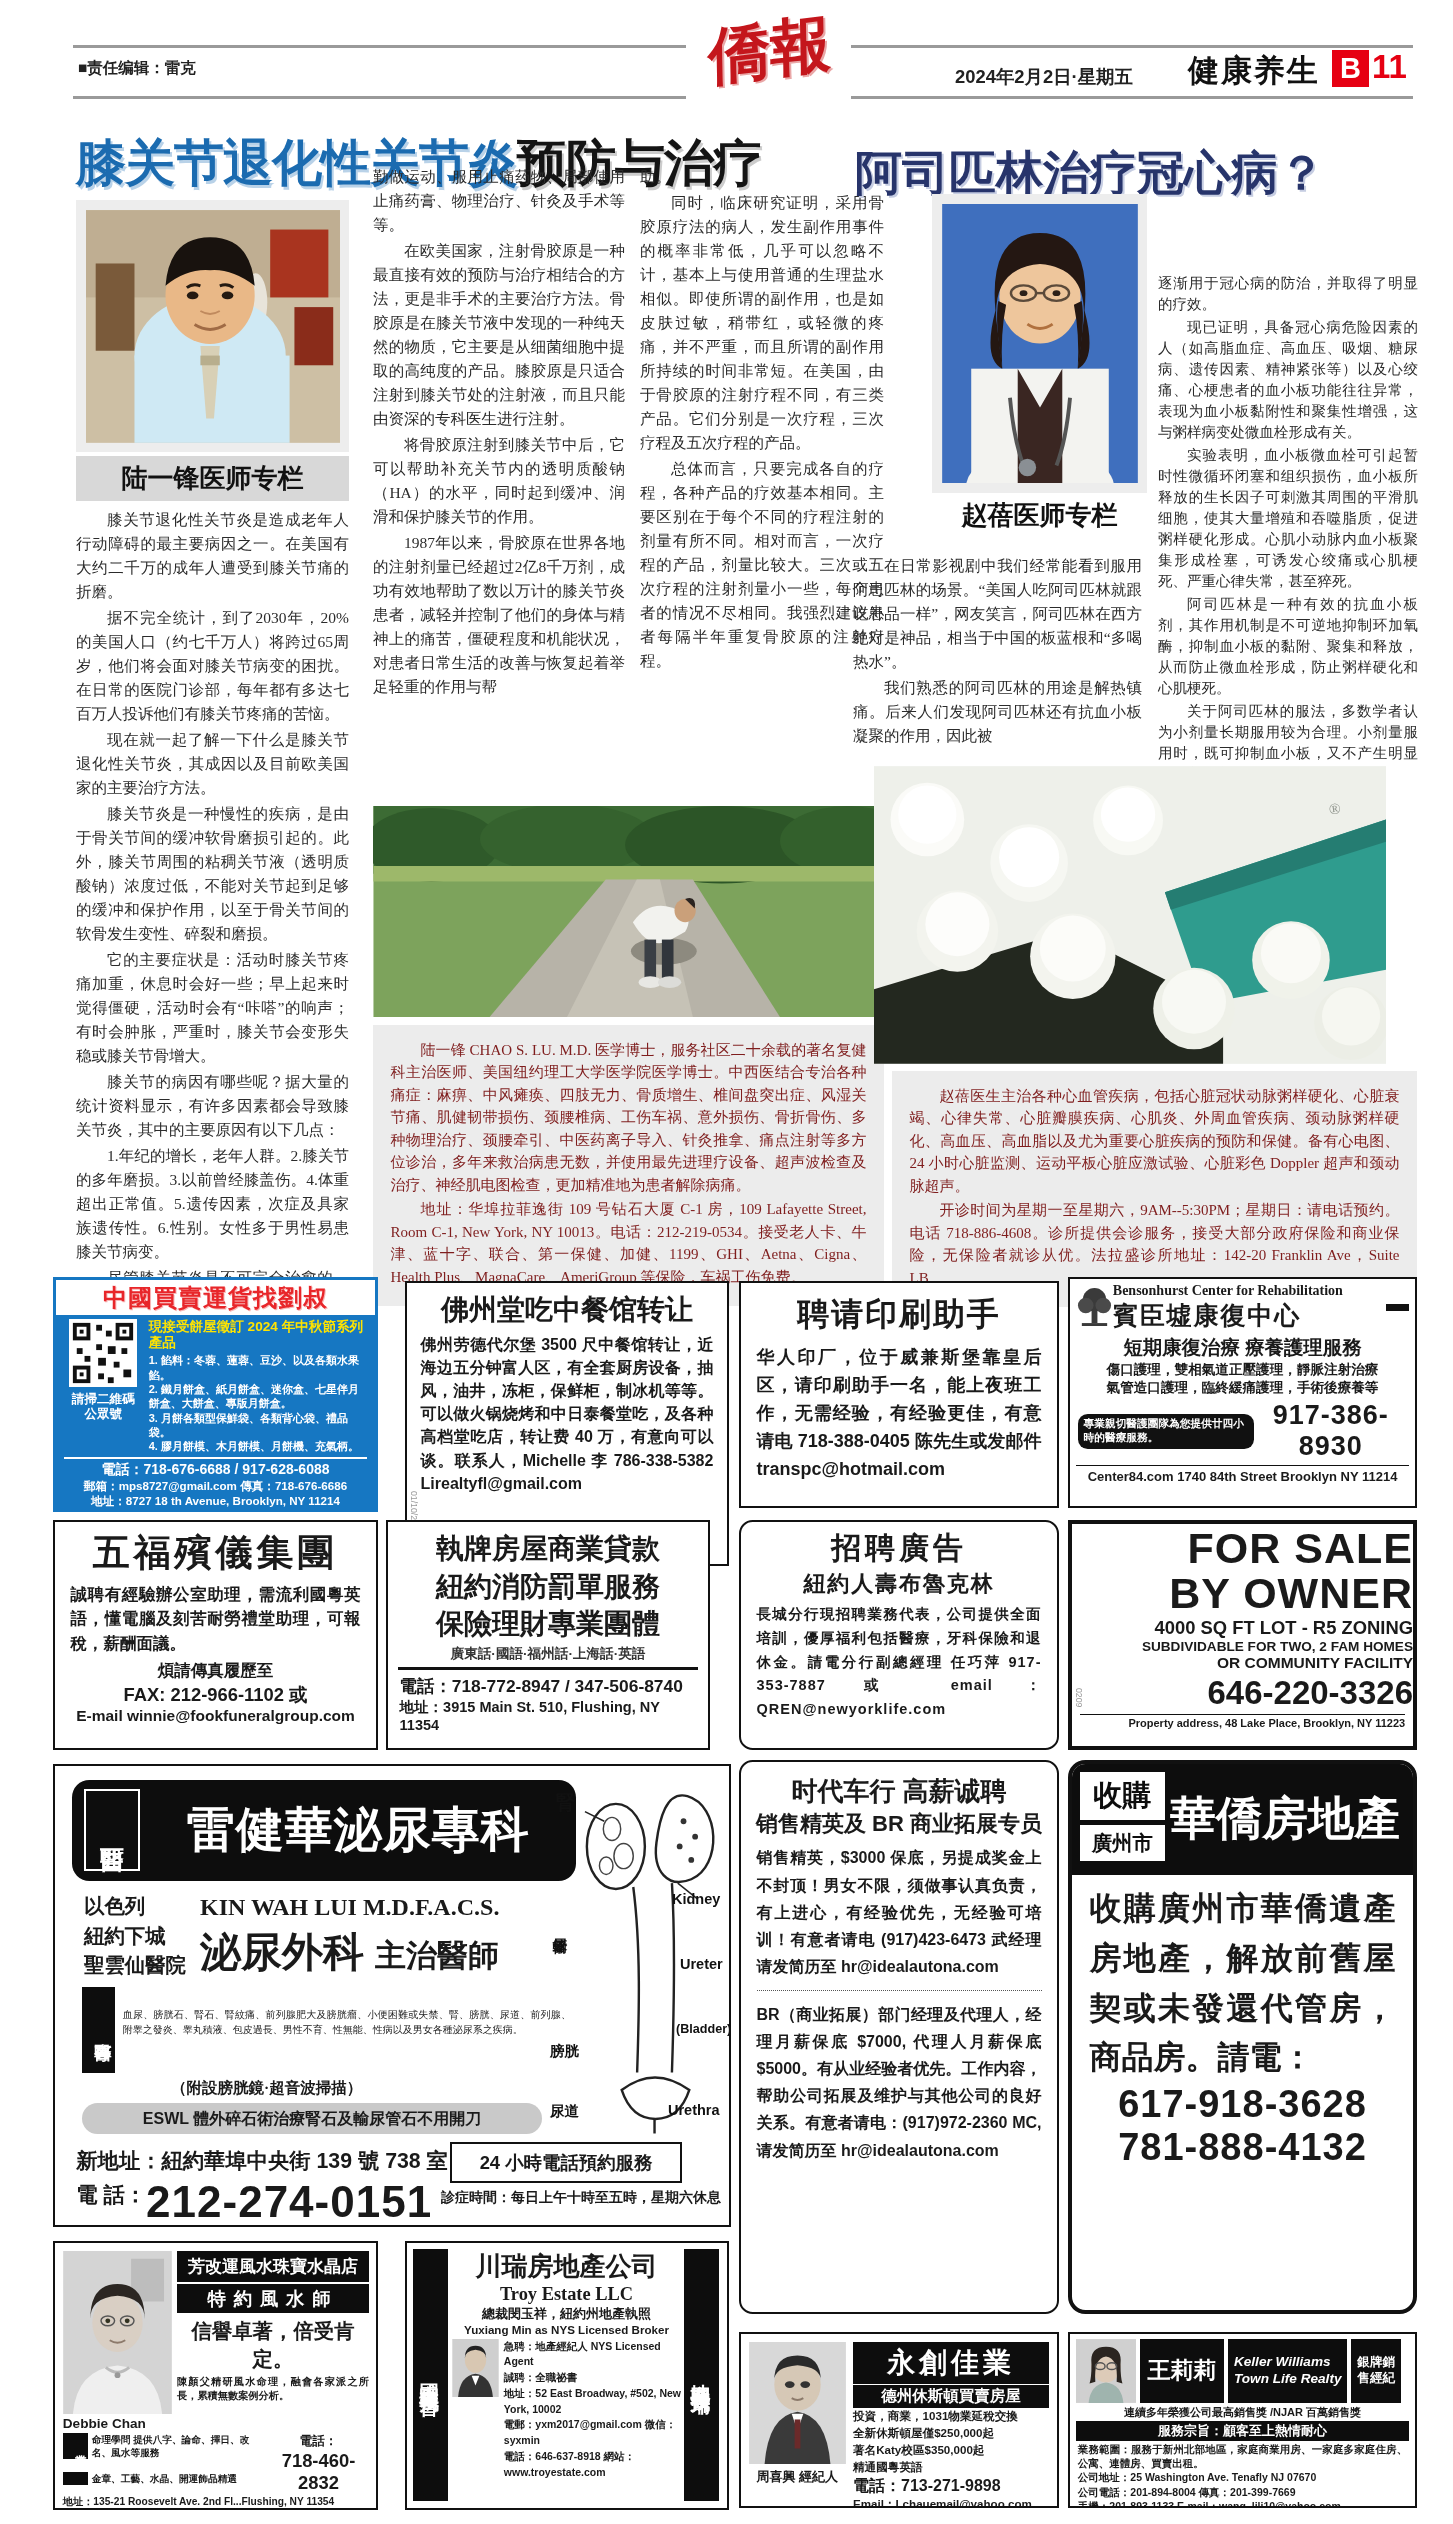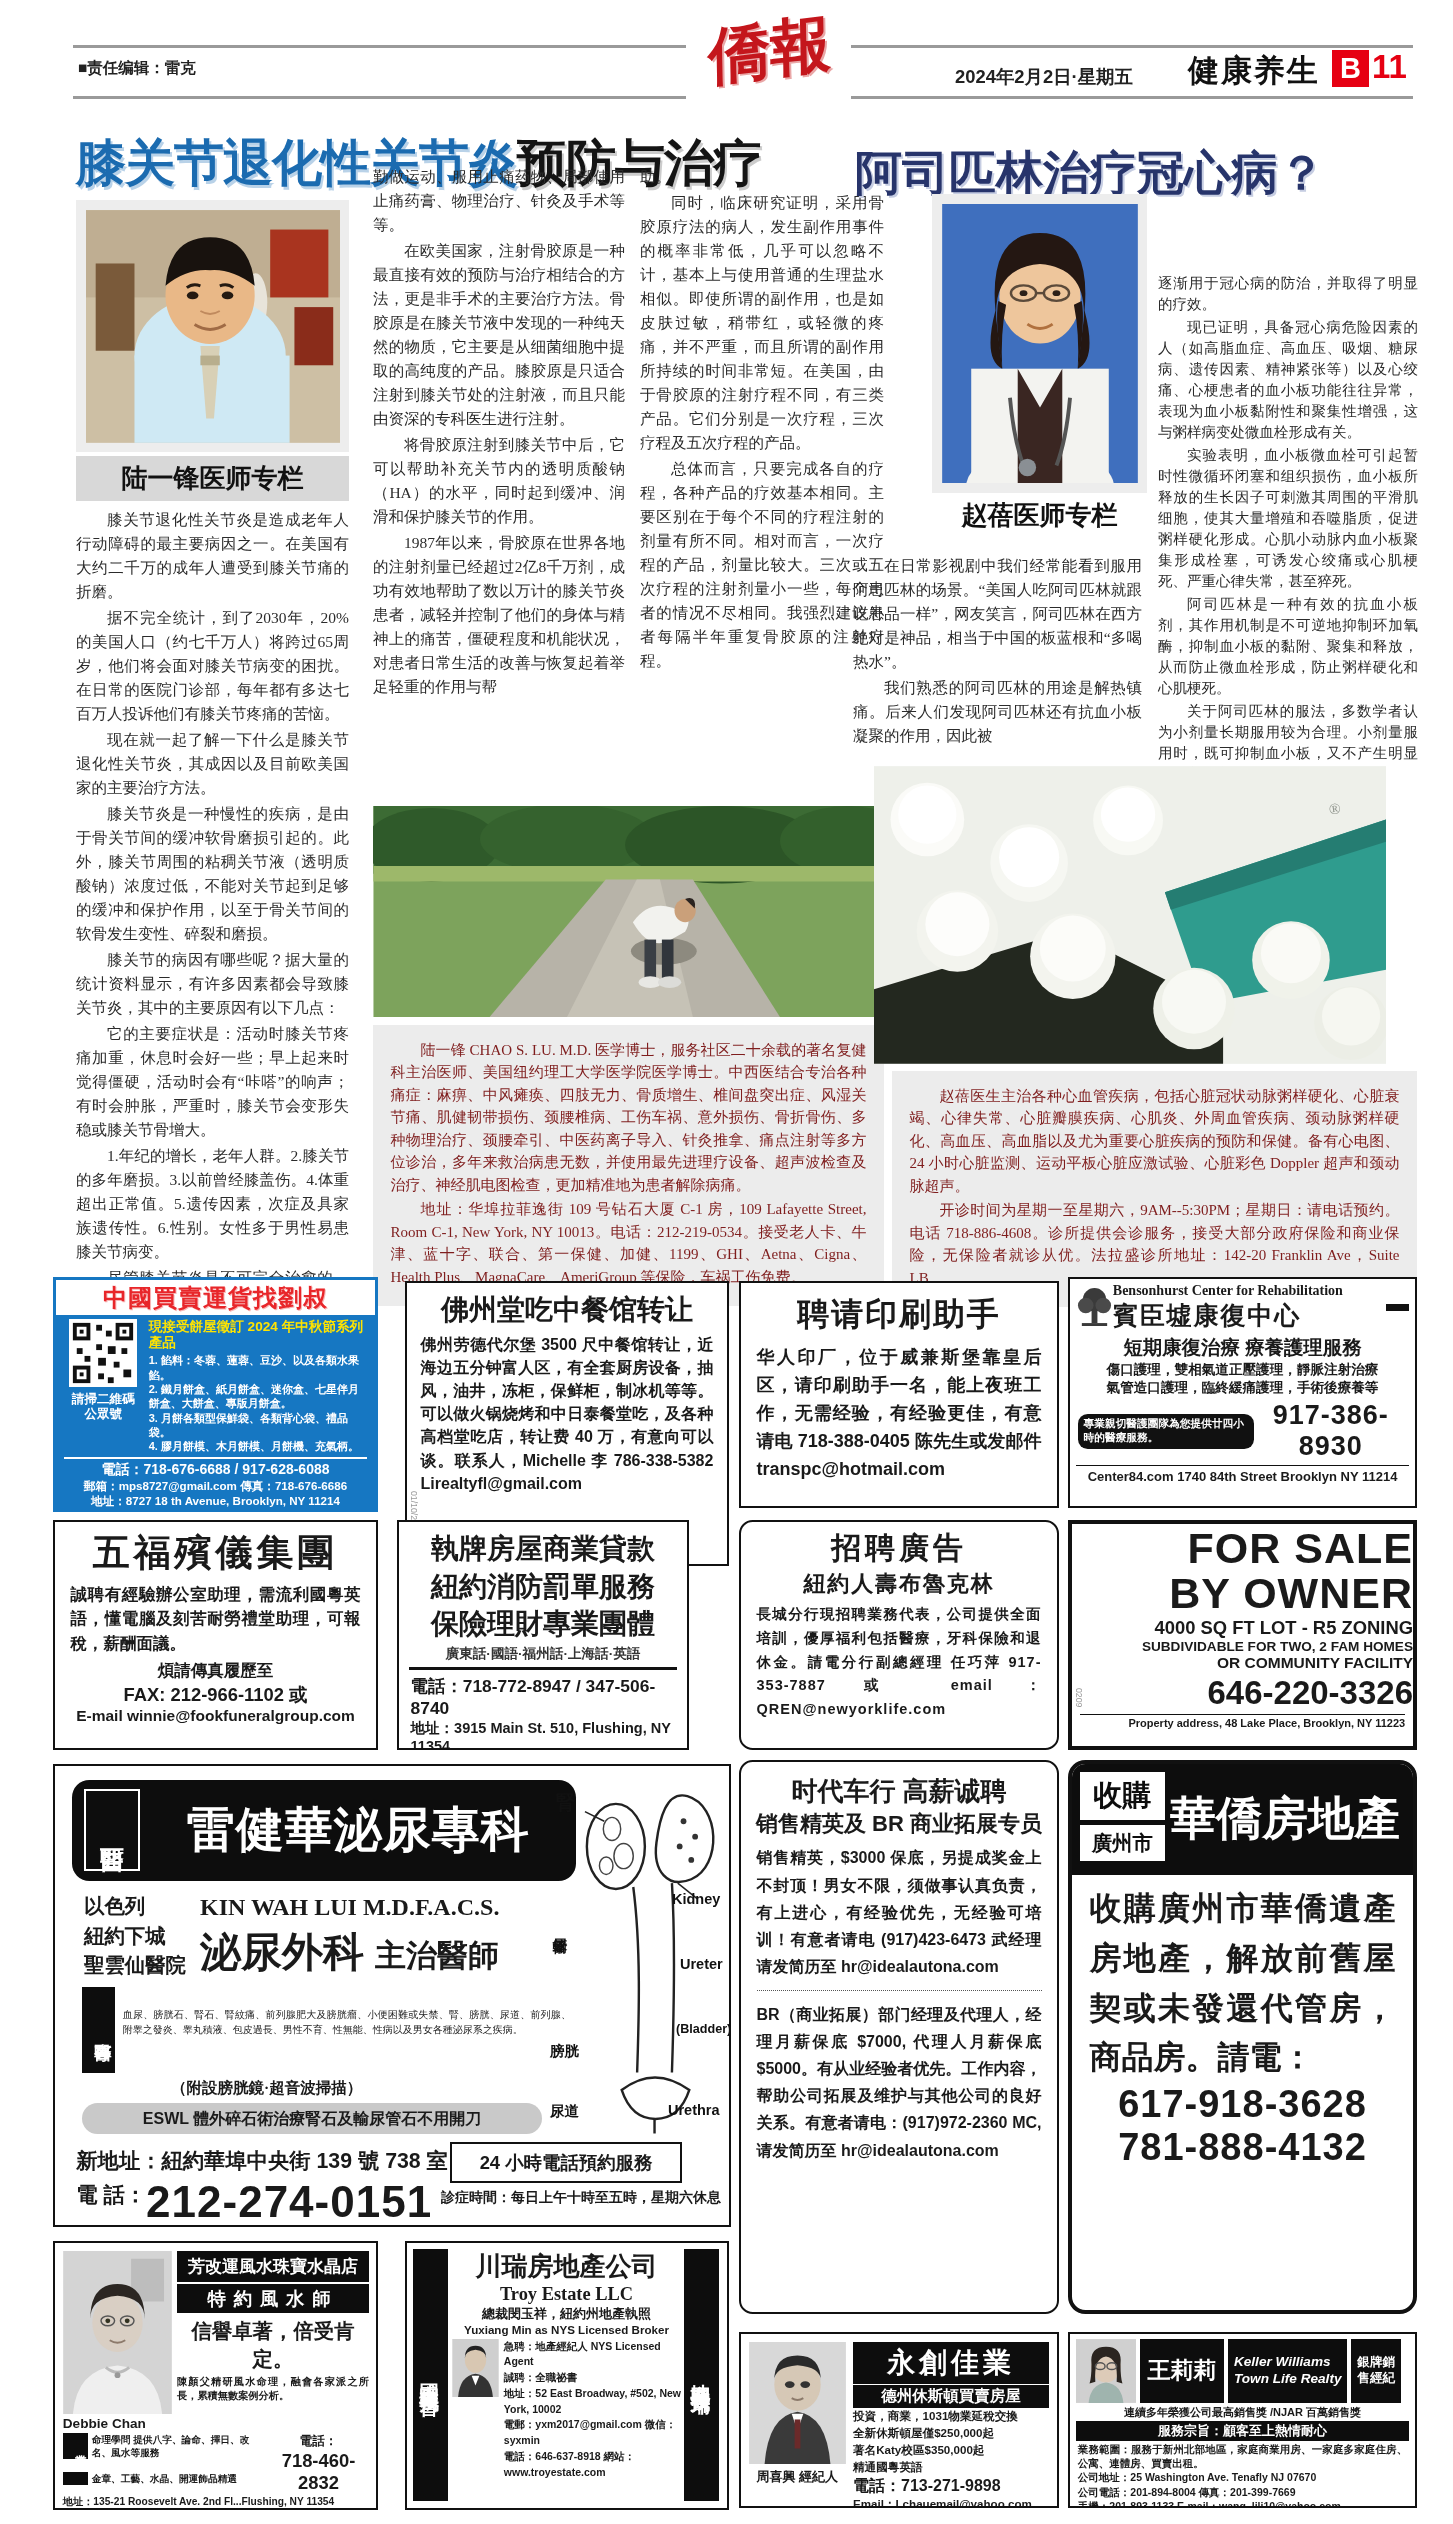--- a/index.html
+++ b/index.html
@@ -103,21 +103,21 @@
   
   #ad-funeral{left:53px;top:1520px;width:325px;height:230px;}
   #fun-title{font-family:"Liberation Serif","DejaVu Serif",serif;font-size:37px;font-weight:900;
              text-align:center;margin-top:5.8px;letter-spacing:3.9px;}
   #fun-body{padding:3.9px 15.5px;font-size:16.5px;font-weight:bold;line-height:1.5;text-align:justify;}
   #fun-fax-intro{text-align:center;font-size:16.5px;font-weight:900;}
   #fun-fax{text-align:center;font-size:18.4px;font-weight:900;}
   #fun-email{text-align:center;font-size:15.5px;font-weight:bold;}
 
   
-  #ad-loan{left:397px;top:1520px;width:292px;height:230px;}
+  #ad-loan{left:386px;top:1520px;width:324px;height:230px;}
   .loan-line{font-size:28px;font-weight:900;text-align:center;line-height:1.35;}
   #loan-langs{text-align:center;font-size:13.6px;font-weight:bold;color:#333;margin-top:1.9px;}
   #loan-sep{height:2.9px;background:#111;margin:3.9px 9.7px;}
   #loan-phone{font-size:17.4px;font-weight:900;padding:0 11.6px;}
   #loan-addr{font-size:14.5px;font-weight:900;padding:0 11.6px;}
 
   
   #ad-nylife{left:739px;top:1520px;width:320px;height:230px;border-radius:13.6px;}
   #ny-title{font-size:30px;font-weight:900;text-align:center;margin-top:5.8px;letter-spacing:3.9px;}
   #ny-sub{font-size:22px;font-weight:900;text-align:center;letter-spacing:1.9px;}
@@ -288,22 +288,22 @@
       <path d="M118,104 q10,6 20,0" stroke="#c08a5e" stroke-width="2" fill="none"></path>
     </svg>
   </div>
   <div class="abs" id="lu-cap">陆一锋医师专栏</div>
 
   <div class="abs paras" id="knee-c1">
       <p>膝关节退化性关节炎是造成老年人行动障碍的最主要病因之一。在美国有大约二千万的成年人遭受到膝关节痛的折磨。</p>
       <p>据不完全统计，到了2030年，20%的美国人口（约七千万人）将跨过65周岁，他们将会面对膝关节病变的困扰。在日常的医院门诊部，每年都有多达七百万人投诉他们有膝关节疼痛的苦恼。</p>
       <p>现在就一起了解一下什么是膝关节退化性关节炎，其成因以及目前欧美国家的主要治疗方法。</p>
       <p>膝关节炎是一种慢性的疾病，是由于骨关节间的缓冲软骨磨损引起的。此外，膝关节周围的粘稠关节液（透明质酸钠）浓度过低，不能对关节起到足够的缓冲和保护作用，以至于骨关节间的软骨发生变性、碎裂和磨损。</p>
+      <p>它的主要症状是：活动时膝关节疼痛加重，休息时会好一些；早上起来时觉得僵硬，活动时会有“咔嗒”的响声；有时会肿胀，严重时，膝关节会变形失稳或膝关节骨增大。</p>
       <p>膝关节的病因有哪些呢？据大量的统计资料显示，有许多因素都会导致膝关节炎，其中的主要原因有以下几点：</p>
-      <p>它的主要症状是：活动时膝关节疼痛加重，休息时会好一些；早上起来时觉得僵硬，活动时会有“咔嗒”的响声；有时会肿胀，严重时，膝关节会变形失稳或膝关节骨增大。</p>
       <p>1.年纪的增长，老年人群。2.膝关节的多年磨损。3.以前曾经膝盖伤。4.体重超出正常值。5.遗传因素，次症及具家族遗传性。6.性别。女性多于男性易患膝关节病变。</p>
       <p>尽管膝关节炎是不可完全治愈的，但还是有不少的预防和治疗方法，可以帮助和减少患者的痛苦，提高生活品质的。例如适当减低体重、</p>
     </div>
   <div class="abs paras cont" id="knee-c2">
       <p>勤做运动、服用止痛药物、局部使用止痛药膏、物理治疗、针灸及手术等等。</p>
       <p>在欧美国家，注射骨胶原是一种最直接有效的预防与治疗相结合的方法，更是非手术的主要治疗方法。骨胶原是在膝关节液中发现的一种纯天然的物质，它主要是从细菌细胞中提取的高纯度的产品。膝胶原是只适合注射到膝关节处的注射液，而且只能由资深的专科医生进行注射。</p>
       <p>将骨胶原注射到膝关节中后，它可以帮助补充关节内的透明质酸钠（HA）的水平，同时起到缓冲、润滑和保护膝关节的作用。</p>
       <p>1987年以来，骨胶原在世界各地的注射剂量已经超过2亿8千万剂，成功有效地帮助了数以万计的膝关节炎患者，减轻并控制了他们的身体与精神上的痛苦，僵硬程度和机能状况，对患者日常生活的改善与恢复起着举足轻重的作用与帮</p>
     </div>
   <div class="abs paras cont" id="knee-c3">

